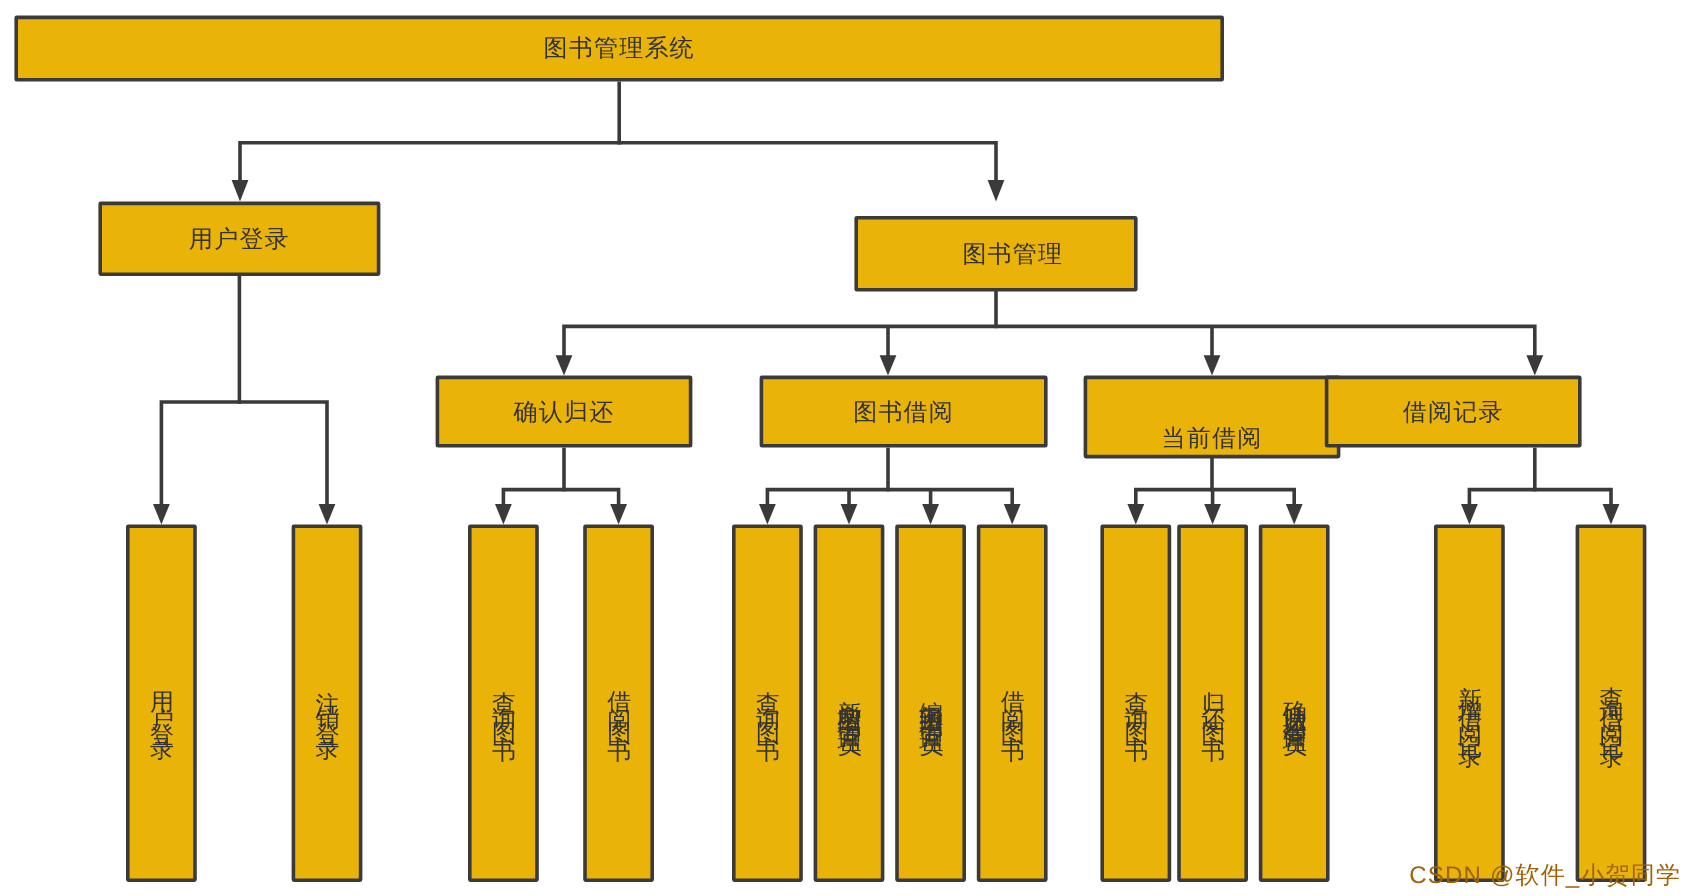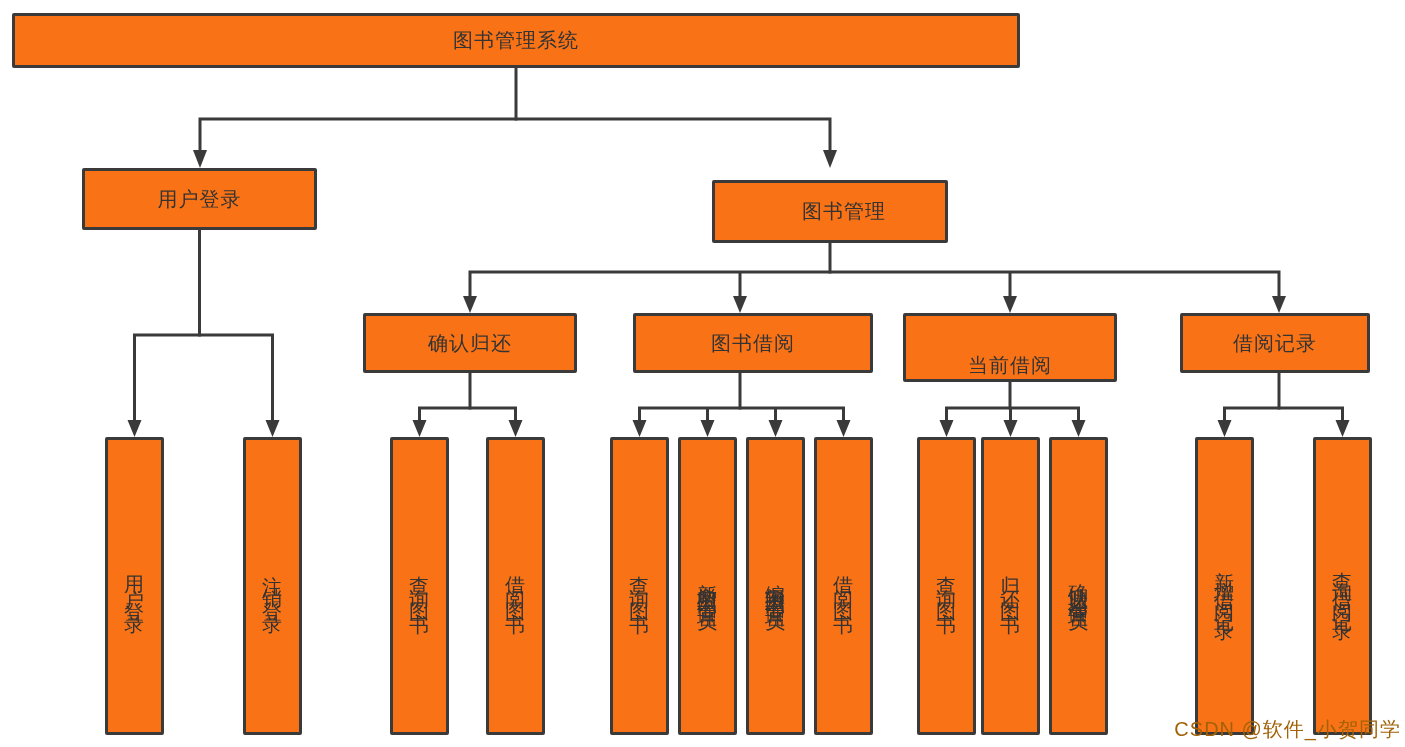--- a/index.html
+++ b/index.html
@@ -9,21 +9,21 @@
     height: 747px;
     background: #ffffff;
     font-family: "Liberation Sans", sans-serif;
     overflow: hidden;
   }
   .node {
     position: absolute;
     box-sizing: border-box;
     border: 3px solid #3a3a3a;
     border-radius: 2px;
-    background: #f97316;
+    background: #eab308;
     display: flex;
     align-items: center;
     justify-content: center;
     color: #333333;
     z-index: 2;
   }
   .node .lbl {
     font-size: 20px;
     letter-spacing: 1px;
     color: #333333;
@@ -141,21 +141,21 @@
 
   <div class="node" style="left:363px; top:313px; width:214px; height:60px;">
     <span class="lbl">确认归还</span>
   </div>
   <div class="node" style="left:633px; top:313px; width:240px; height:60px;">
     <span class="lbl">图书借阅</span>
   </div>
   <div class="node" style="left:903px; top:313px; width:214px; height:69px;align-items:flex-end;">
     <span class="lbl">当前借阅</span>
   </div>
-  <div class="node" style="left:1180px; top:313px; width:190px; height:60px;">
+  <div class="node" style="left:1104px; top:313px; width:214px; height:60px;">
     <span class="lbl">借阅记录</span>
   </div>
 
   <div class="node leaf" style="left:105px; top:437px; width:59px; height:298px;">
     <span class="lbl">用户登录</span>
   </div>
   <div class="node leaf" style="left:243px; top:437px; width:59px; height:298px;">
     <span class="lbl">注销登录</span>
   </div>
 

